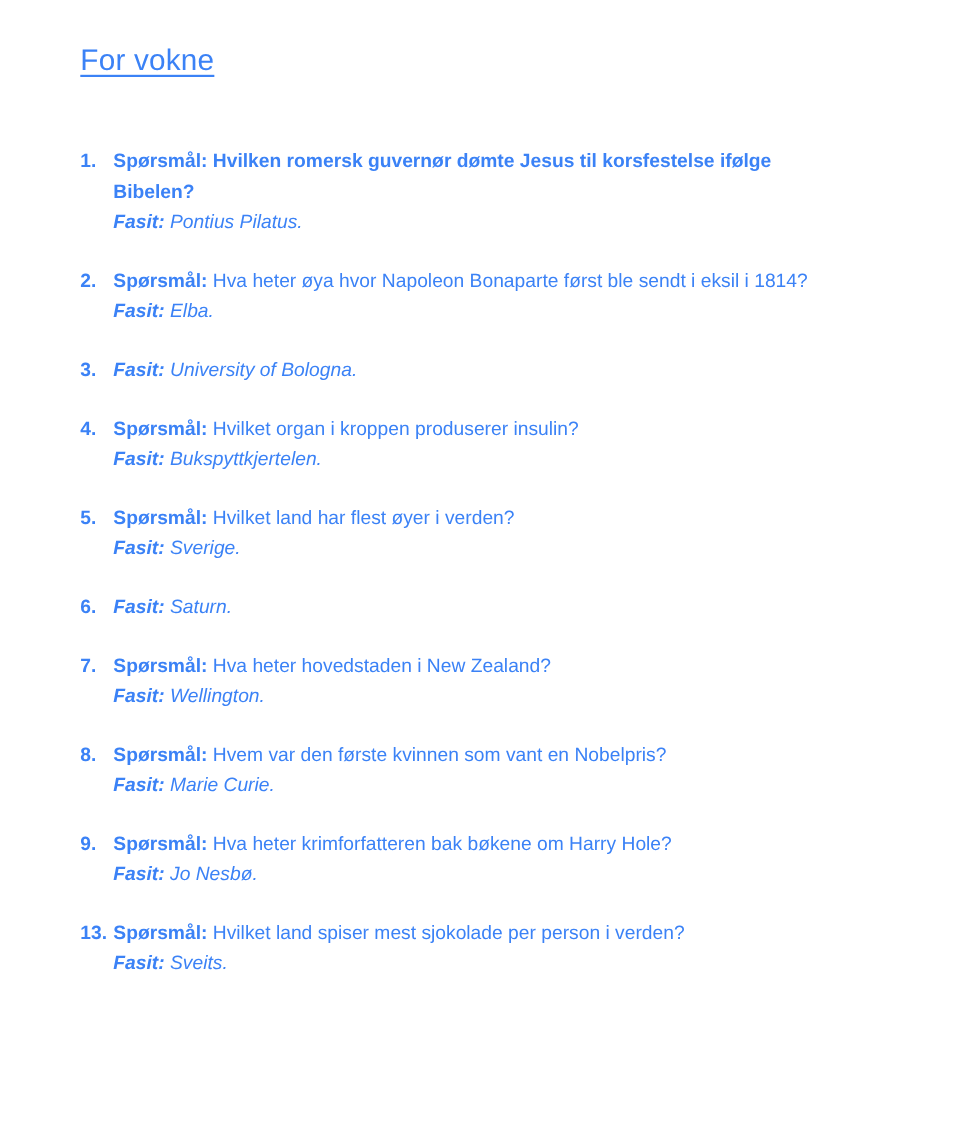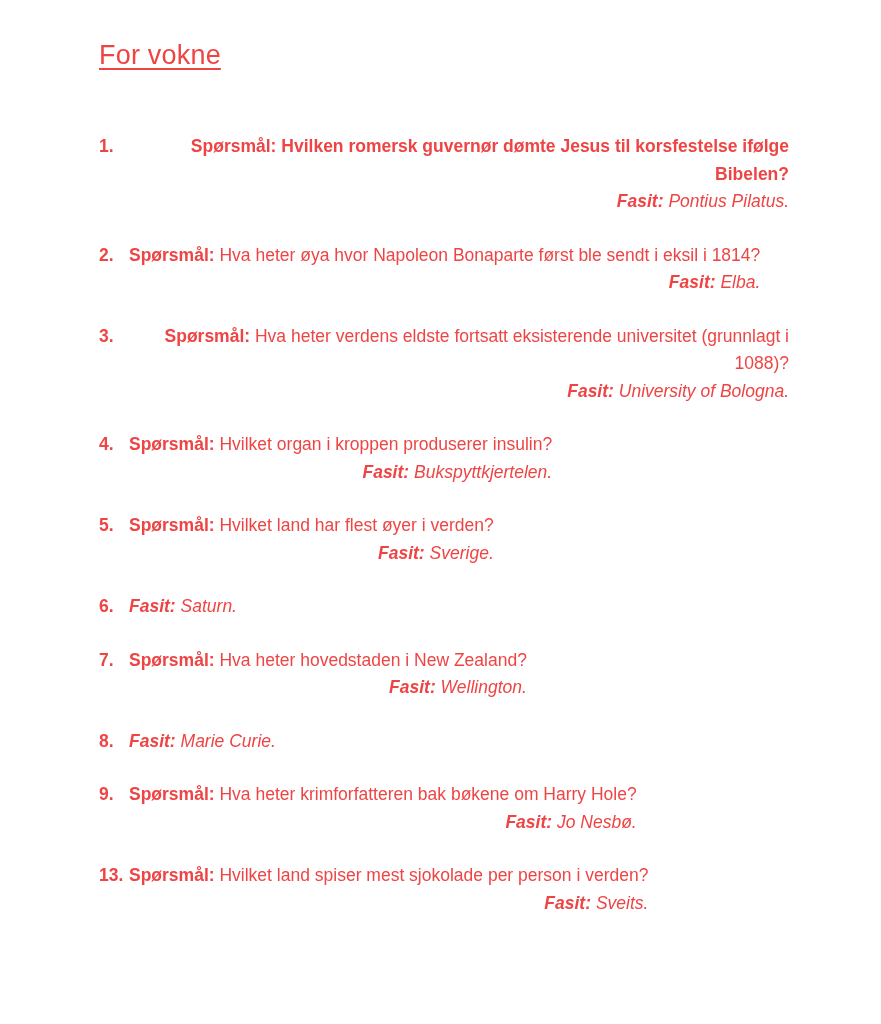--- a/index.html
+++ b/index.html
@@ -5,23 +5,23 @@
   html, body {
     margin: 0;
     padding: 0;
     background: #ffffff;
   }
   .page {
     width: 881px;
     height: 1024px;
     box-sizing: border-box;
     background: #ffffff;
-    padding: 40px 88px 0 99px;
+    padding: 40px 88px 0 73px;
     font-family: "Liberation Sans", sans-serif;
-    color: #ef4444;
+    color: #3b82f6;
     overflow: hidden;
   }
   .title {
     font-size: 27px;
     font-weight: 400;
     margin: 0 0 62px 0;
     text-decoration: underline;
     text-underline-offset: 4px;
     text-decoration-thickness: 1.5px;
     letter-spacing: 0.2px;
@@ -38,21 +38,20 @@
     font-size: 17.5px;
     line-height: 27.5px;
   }
   .num {
     flex: 0 0 30px;
     width: 30px;
     font-weight: 700;
   }
   .content {
     max-width: 660px;
-    text-align: right;
   }
   .q-line, .a-line {
     margin: 0;
   }
   .q-label {
     font-weight: 700;
     font-style: normal;
   }
   .q-text { font-weight: 400; }
   .q-text.bold { font-weight: 700; }
@@ -95,24 +94,20 @@
       <p class="a-line">
         <span class="a-label">Fasit:</span>
         <span class="a-text">Elba.</span>
       </p>
     </div>
   </li>
 
   <li class="question-item">
     <span class="num">3.</span>
     <div class="content">
-      <p class="q-line">
-        <span class="q-label">Spørsmål:</span>
-        <span class="q-text">Hva heter verdens eldste fortsatt eksisterende universitet (grunnlagt i 1088)?</span>
-      </p>
       <p class="a-line">
         <span class="a-label">Fasit:</span>
         <span class="a-text">University of Bologna.</span>
       </p>
     </div>
   </li>
 
   <li class="question-item">
     <span class="num">4.</span>
     <div class="content">
@@ -161,20 +156,24 @@
       <p class="a-line">
         <span class="a-label">Fasit:</span>
         <span class="a-text">Wellington.</span>
       </p>
     </div>
   </li>
 
   <li class="question-item">
     <span class="num">8.</span>
     <div class="content">
+      <p class="q-line">
+        <span class="q-label">Spørsmål:</span>
+        <span class="q-text">Hvem var den første kvinnen som vant en Nobelpris?</span>
+      </p>
       <p class="a-line">
         <span class="a-label">Fasit:</span>
         <span class="a-text">Marie Curie.</span>
       </p>
     </div>
   </li>
 
   <li class="question-item">
     <span class="num">9.</span>
     <div class="content">

